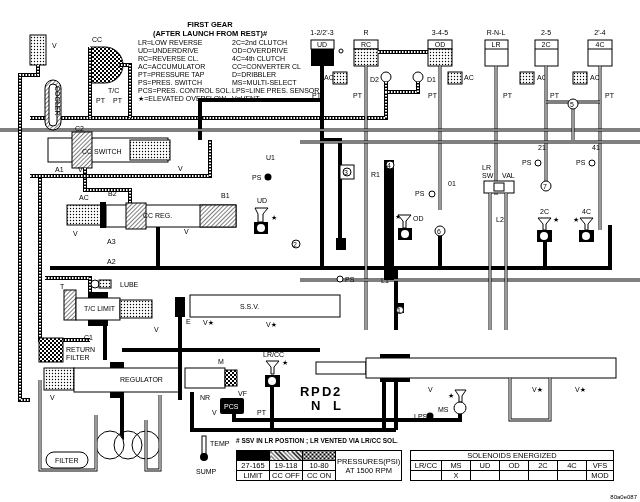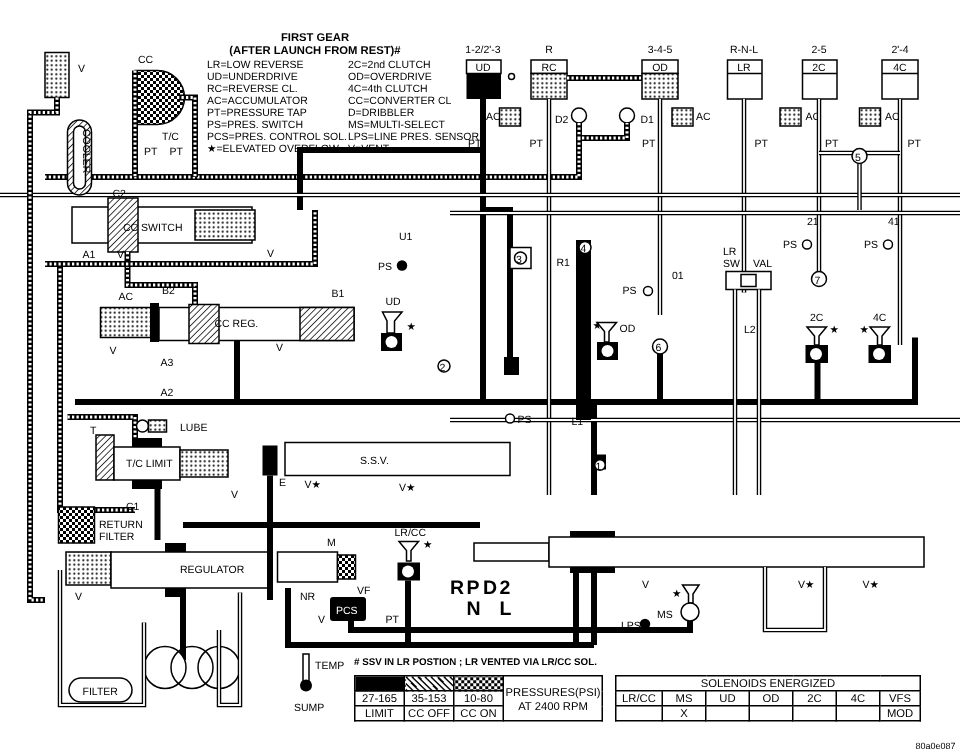--- a/index.html
+++ b/index.html
@@ -383,26 +383,26 @@
 </svg>
 
 <table class="t" style="left:236px;top:450px;">
   <tbody>
       <tr>
     <td style="background:#000;width:30px;"></td>
     <td style="width:30px;background:repeating-linear-gradient(45deg,#000 0 1px,#fff 1px 3px);"></td>
     <td style="width:30px;background:repeating-conic-gradient(#000 0 25%,#fff 0 50%) 0 0/4px 4px;"></td>
     <td rowspan="3" style="width:62px;line-height:9px;">
       <span>PRESSURES(PSI)</span><br>
-      <span>AT 2400 RPM</span>
+      <span>AT 1500 RPM</span>
     </td>
   </tr>
   <tr>
     <td>27-165</td>
-    <td>35-153</td>
+    <td>19-118</td>
     <td>10-80</td>
   </tr>
   <tr>
     <td>LIMIT</td>
     <td>CC OFF</td>
     <td>CC ON</td>
   </tr>
 </tbody>
   </table>
 

